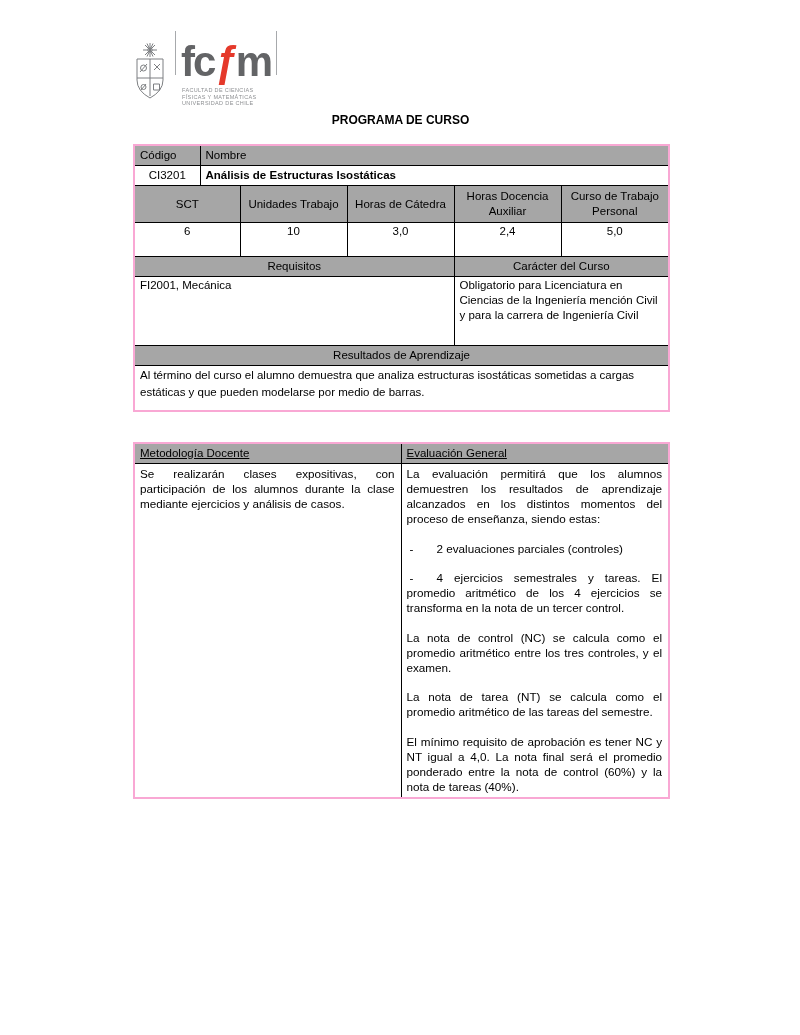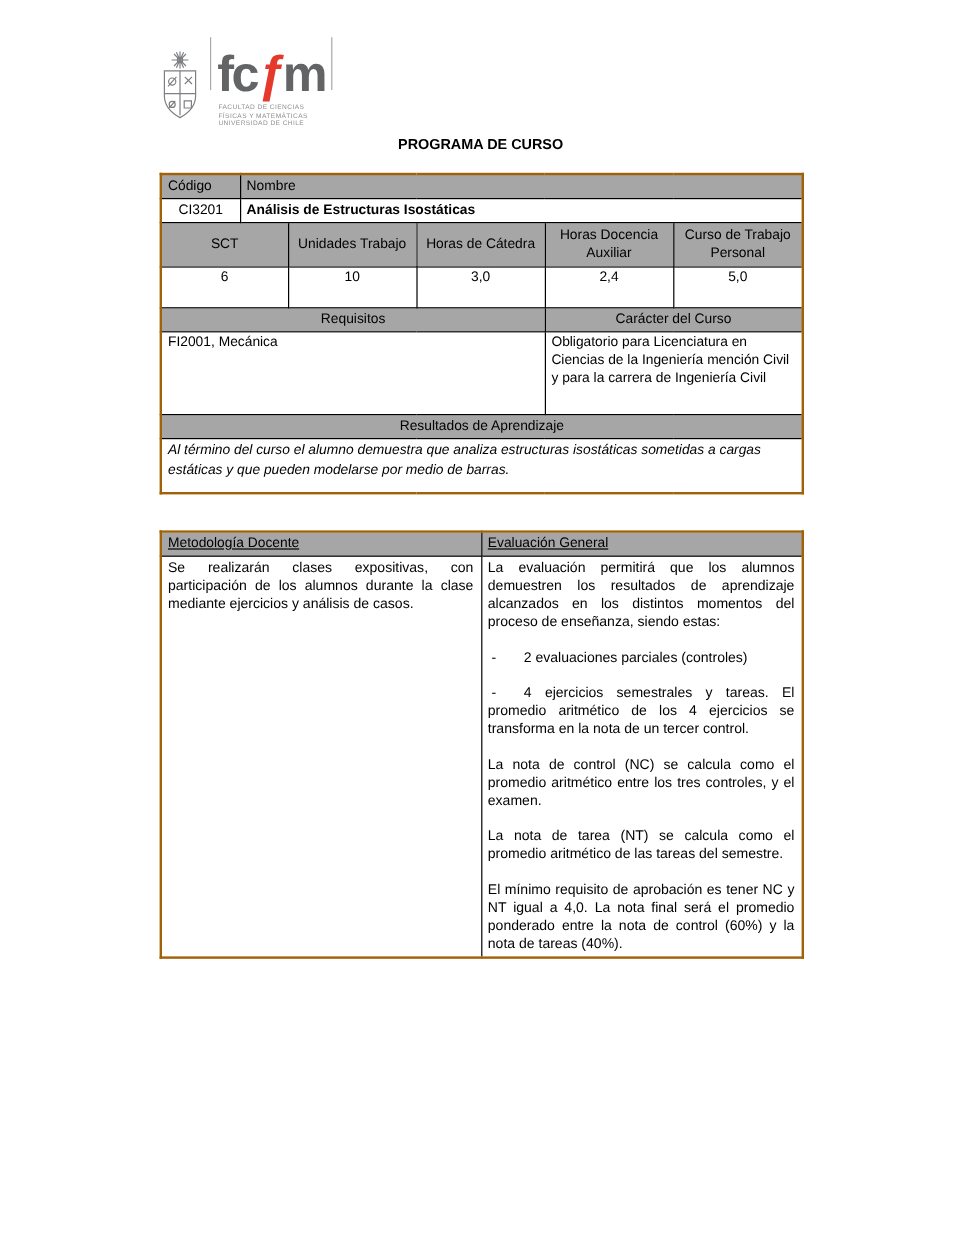--- a/index.html
+++ b/index.html
@@ -26,32 +26,32 @@
   .logo-caption {
     margin-top:5px; padding-left:7px;
     font-size:5.5px; line-height:6.5px; letter-spacing:0.35px; color:#8e9093;
   }
 
   
   .content { position:absolute; left:133px; top:113px; width:535px; }
   .doc-title { margin:0 0 17px 0; font-size:12px; font-weight:bold; text-align:center; }
 
   table { width:535px; border-collapse:collapse; table-layout:fixed; }
-  table { border:2px solid #a16207; }
+  table { border:2px solid #f9a8d4; }
   td { border:1px solid #000; padding:1px 5px; font-size:11.5px; line-height:15px; vertical-align:top; overflow:hidden; }
   .gray { background:#a6a6a6; }
   .center { text-align:center;margin-top:30px; }
   .mid { vertical-align:middle; }
   .bold { font-weight:bold; }
 
   .t1 tr.row-s td { height:17px; }
   .t1 tr.row-hours-h td { height:34px; }
   .t1 tr.row-hours-v td { height:31px; }
   .t1 tr.row-req-v td { height:66px; }
-  .t1 tr.row-res-v td { height:42px; line-height:16.5px;font-style:italic; }
+  .t1 tr.row-res-v td { height:42px; line-height:16.5px; }
 
   .t2 { margin-top:30px; }
   .t2 tr.row-s td { height:17px;text-decoration:underline; }
   .t2 td.body-cell { padding:2px 6px 2px 5px; font-size:11.7px;margin-top:36px; }
   .t2 p { margin:0 0 14.5px 0; text-align:justify; }
   .t2 p:last-child { margin-bottom:1px; }
   .dash { display:inline-block; width:27px; padding-left:3px; }
 
   .crest { stroke:#7d7f82; fill:none; stroke-width:1; }
 </style>

